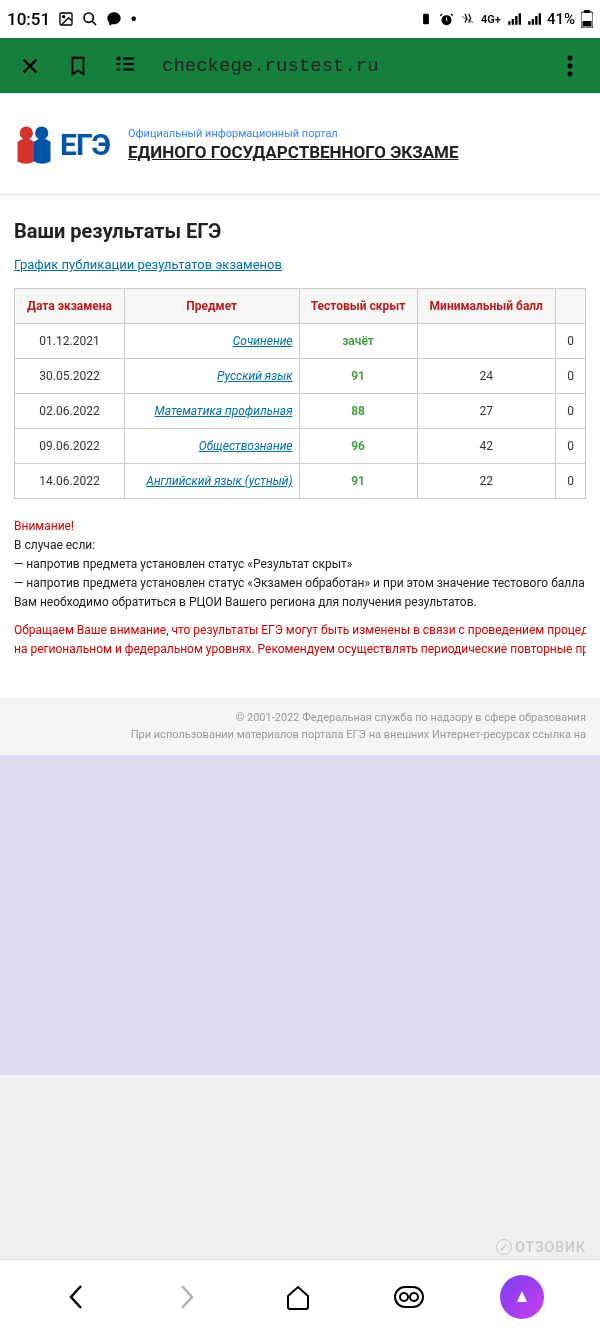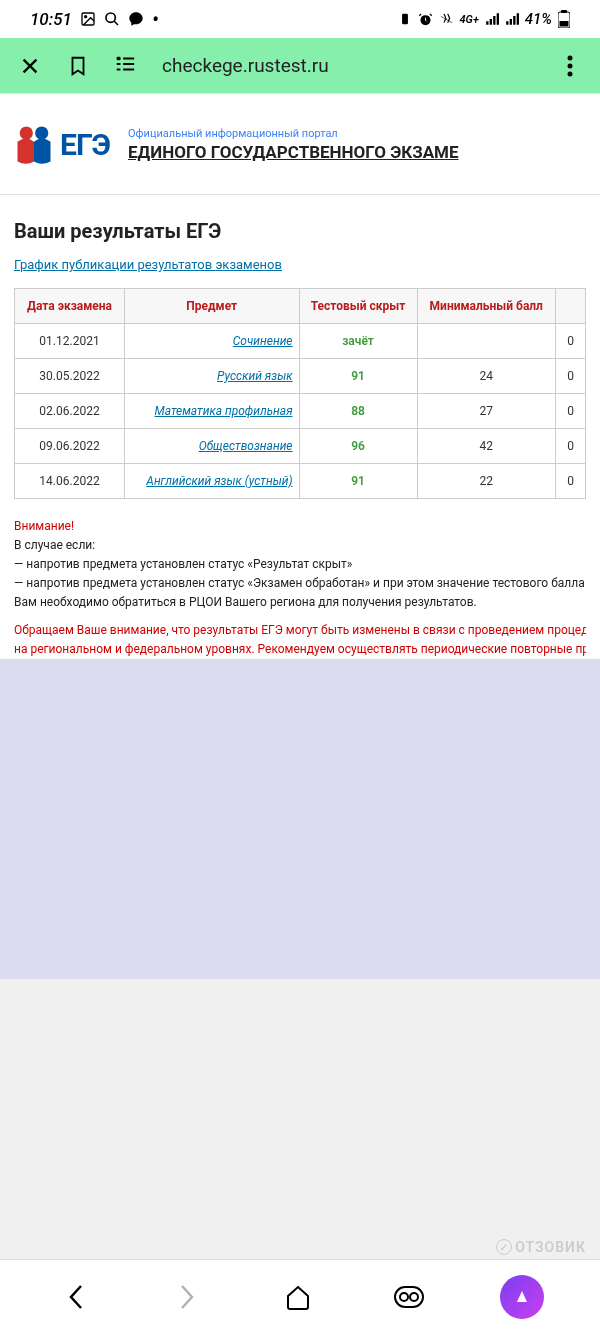--- a/index.html
+++ b/index.html
@@ -11,39 +11,39 @@
       overflow: hidden;
       position: relative;
     }
     
     
     .status-bar {
       height: 38px;
       background: #fff;
       display: flex;
       justify-content: space-between;
-      padding: 0 30px;
+      padding: 0 7px;
       font-size: 17px;
       font-weight: 500;
       color: #000;
-      font-style: italic;
     }
     .status-left { display: flex; align-items: center; gap: 8px; }
     .status-right { display: flex; align-items: center; gap: 6px; font-size: 15px; }
     .status-icon { display: inline-flex; align-items: center; }
     
     
     .browser-bar {
       height: 56px;
-      background: #86efac;
+      background: #15803d;
       display: flex;
       align-items: center;
       padding: 0 18px;
       gap: 24px;
       border-bottom: 1px solid #e0e0e0;
+      font-family: Liberation Mono, monospace;
     }
     .browser-icon { width: 24px; height: 24px; display: flex; align-items: center; justify-content: center; }
     .url-text { flex: 1; font-size: 19px; color: #222; }
     .reader-icon { width: 24px; height: 24px; }
     
     
     .content-wrapper {
       background: #fff;
       overflow: hidden;
     }
@@ -393,20 +393,24 @@
       <p>— напротив предмета установлен статус «Результат скрыт»</p>
       <p>— напротив предмета установлен статус «Экзамен обработан» и при этом значение тестового балла пустое</p>
       <p>Вам необходимо обратиться в РЦОИ Вашего региона для получения результатов.</p>
       <div class="red-block">
         <p class="attention-red">Обращаем Ваше внимание, что результаты ЕГЭ могут быть изменены в связи с проведением процедур апелля</p>
         <p class="attention-red">на региональном и федеральном уровнях. Рекомендуем осуществлять периодические повторные проверки Ва</p>
       </div>
     </div>
   </div>
 
+  <div class="page-footer">
+    <div>© 2001-2022 Федеральная служба по надзору в сфере образования</div>
+    <div>При использовании материалов портала ЕГЭ на внешних Интернет-ресурсах ссылка на</div>
+  </div>
 
   <div class="purple-space"></div>
 </div>
 
 <div class="watermark">
   <span class="watermark-circle">✓</span>
   <span>ОТЗОВИК</span>
 </div>
 
 <div class="bottom-nav">

